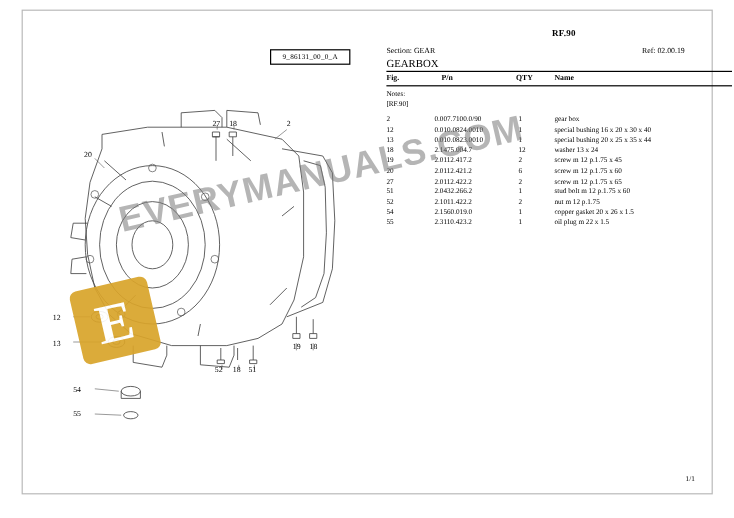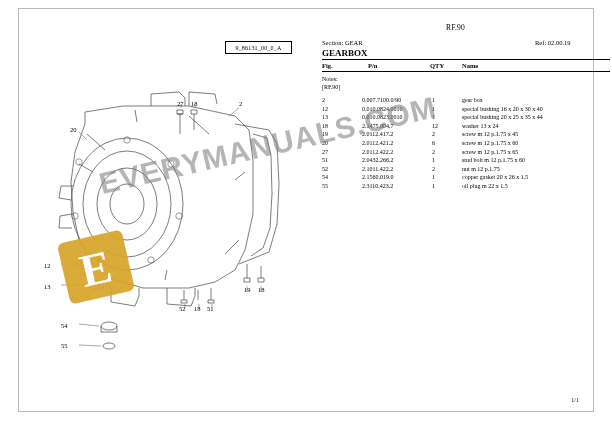--- a/index.html
+++ b/index.html
@@ -21,24 +21,24 @@
     top: 8px;
     width: 576px;
     height: 404px;
     background: #ffffff;
     border: 1px solid #b9b9b9;
     box-sizing: border-box;
   }
   
   .doc-code {
     position: absolute;
-    left: 427px;
+    left: 441px;
     top: 14px;
     font-size: 7.5px;
-    font-weight: normal;
+    font-weight: bold;
     letter-spacing: .2px;
     color: #000;
   }
   .section-label {
     position: absolute;
     left: 303px;
     top: 30px;
     font-size: 6.5px;
     color: #000;
   }
@@ -47,21 +47,21 @@
     left: 516px;
     top: 30px;
     font-size: 6.5px;
     color: #000;
   }
   .gearbox-title {
     position: absolute;
     left: 303px;
     top: 39px;
     font-size: 9px;
-    font-weight: bold;
+    font-weight: normal;
     color: #000;
   }
   .drawing-code-box {
     position: absolute;
     left: 206px;
     top: 32px;
     width: 65px;
     height: 11px;
     border: 1px solid #000;
     font-size: 6px;

